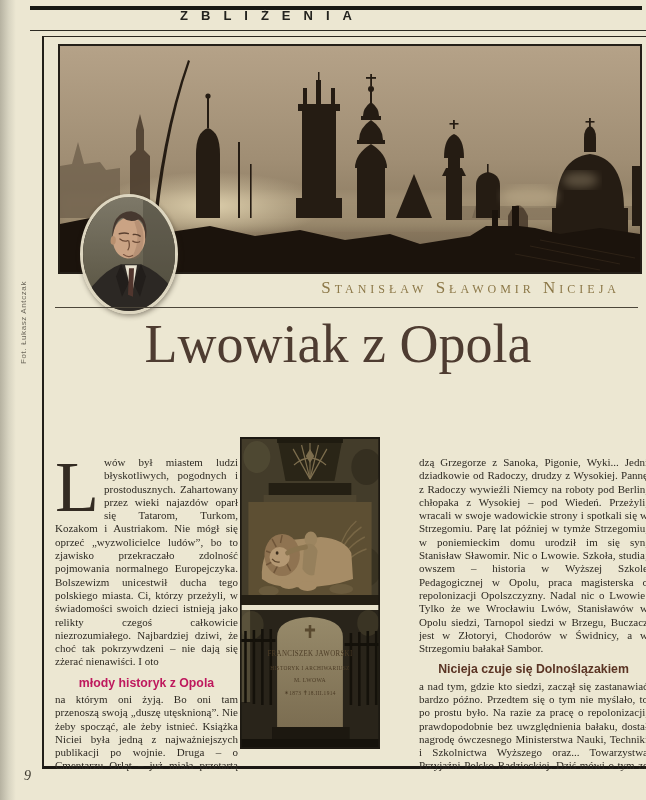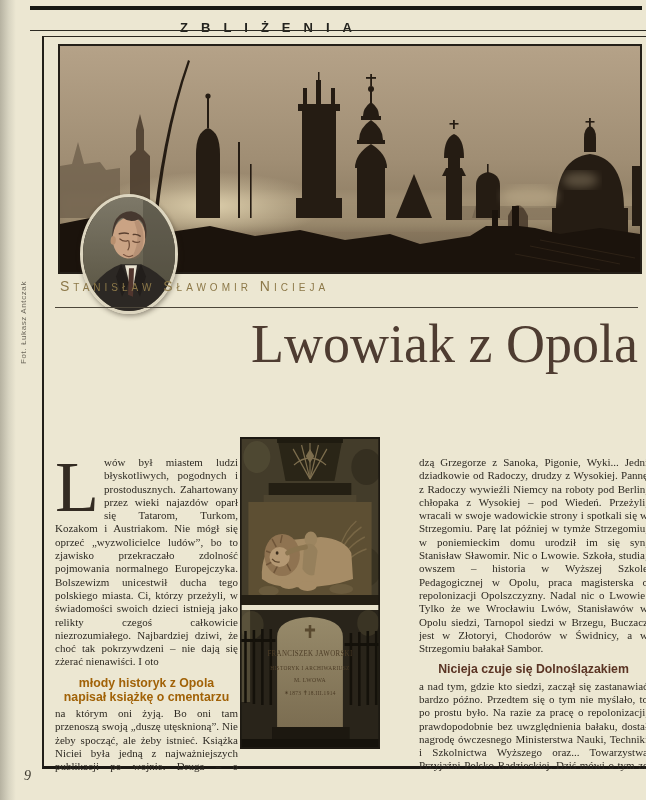--- a/index.html
+++ b/index.html
@@ -1,48 +1,48 @@
 <!DOCTYPE html>
 <html><head>
 <meta charset="utf-8">
 <style>
   html,body{margin:0;padding:0;background:#c9c5b4;}
   .stage{position:relative;width:646px;height:800px;background:#ece7d2;overflow:hidden;
          font-family:"Liberation Serif",serif;color:#2e2a23;}
   .scan-edge{position:absolute;left:0;top:0;width:16px;height:800px;
              background:linear-gradient(90deg,#b6b2a1,#d8d4c1 55%,#ece7d2);}
   .top-rule{position:absolute;left:30px;top:6px;width:612px;height:4px;background:#181813;}
-  .section-header{position:absolute;left:0;top:20px;width:545px;text-align:center;
+  .section-header{position:absolute;left:0;top:8px;width:545px;text-align:center;
                   font-family:"Liberation Sans",sans-serif;font-weight:bold;font-size:13px;
                   letter-spacing:13px;color:#23231f;}
   .header-underline{position:absolute;left:30px;top:30px;width:616px;height:1px;background:#2c2a22;}
   .content-frame{position:absolute;left:42px;top:36px;width:610px;height:729px;
                  border-left:2px solid #23201a;border-top:1px solid #2b271f;border-bottom:3px solid #1b1813;}
   .panorama{position:absolute;left:58px;top:44px;width:580px;height:226px;border:2px solid #241f18;
             background:#9c8c74;}
   .panorama svg{display:block;width:100%;height:100%;}
   .portrait{position:absolute;left:80px;top:194px;width:92px;height:114px;border-radius:50%;
             border:3px solid #ddd6c0;overflow:hidden;box-shadow:1px 2px 5px rgba(40,30,20,.45);}
   .portrait svg{display:block;width:100%;height:100%;}
-  .author-byline{position:absolute;left:60px;top:278px;width:560px;text-align:left;
-                 font-family:Liberation Sans, sans-serif;font-variant:small-caps;
-                 font-size:14px;letter-spacing:4px;color:#8c7848;}
+  .author-byline{position:absolute;left:60px;top:278px;width:560px;text-align:right;
+                 font-family:Liberation Serif, serif;font-variant:small-caps;
+                 font-size:17px;letter-spacing:4px;color:#8c7848;}
   .byline-rule{position:absolute;left:55px;top:307px;width:583px;height:1px;background:#4c463a;}
-  .article-title{position:absolute;left:38px;top:314px;width:600px;text-align:right;
+  .article-title{position:absolute;left:38px;top:314px;width:600px;text-align:center;
                  font-family:"Liberation Serif",serif;font-size:54px;line-height:60px;
                  color:#4e3c31;font-weight:500;}
   .col{position:absolute;top:456px;height:318px;overflow:hidden;font-size:11px;line-height:13.3px;
        text-align:justify;}
   .col-left{left:55px;width:183px;}
   .col-right{left:411px;width:229px;margin-left:8px;}
   .dropcap{float:left;width:44px;height:62px;font-size:72px;line-height:58px;color:#332b22;
            margin:2px 5px 0 0;font-family:"Liberation Serif",serif;}
   .subhead{font-family:"Liberation Sans",sans-serif;font-weight:bold;font-size:12.3px;
            line-height:14.2px;margin:7px 0 3px;text-align:center;}
-  .subhead-left{color:#a16207;}
+  .subhead-left{color:#be185d;}
   .subhead-right{color:#5a3424;}
   .para{margin:0;}
   .monument{position:absolute;left:240px;top:437px;width:140px;height:312px;}
   .monument svg{display:block;width:100%;height:100%;}
   .photo-credit{position:absolute;left:19px;top:364px;transform:rotate(-90deg);transform-origin:0 0;
                 font-family:"Liberation Sans",sans-serif;font-size:8px;letter-spacing:.6px;
                 color:#6b675a;white-space:nowrap;}
   .page-number{position:absolute;left:24px;top:768px;font-style:italic;font-size:14px;color:#3c382e;}
 </style>
 </head>
@@ -184,21 +184,20 @@
   <div class="byline-rule"></div>
 
   <div class="article-title">
     <div>Lwowiak z Opola</div>
   </div>
 
   <div class="col col-left">
     <p class="para"><span class="dropcap">L</span><span>wów był miastem ludzi błyskotliwych, pogodnych i prostodusznych. Zahartowany przez wieki najazdów oparł się Tatarom, Turkom, Kozakom i Austriakom. Nie mógł się oprzeć „wyzwolicielce ludów”, bo to zjawisko przekraczało zdolność pojmowania normalnego Europejczyka. Bolszewizm unicestwił ducha tego polskiego miasta. Ci, którzy przeżyli, w świadomości swoich dzieci istnieją jako relikty czegoś całkowicie niezrozumiałego. Najbardziej dziwi, że choć tak pokrzywdzeni – nie dają się zżerać nienawiści. I oto</span></p>
     <div class="subhead subhead-left">
       <div>młody historyk z Opola</div>
-      <div>napisał książkę o cmentarzu</div>
     </div>
     <p class="para">na którym oni żyją. Bo oni tam przenoszą swoją „duszę utęsknioną”. Nie żeby spocząć, ale żeby istnieć. Książka Niciei była jedną z najważniejszych publikacji po wojnie. Druga – o Cmentarzu Orląt – już miała przetartą drogę. Trzecia – o żywym mieście nad Styksem – jest już czymś oczywistym.</p>
 
   </div>
 
   <div class="monument">
     <svg viewBox="0 0 166 312" preserveAspectRatio="none">
       <defs>
         <linearGradient id="stg" x1="0" y1="0" x2="0" y2="1">
           <stop offset="0" stop-color="#978a6a"></stop>

